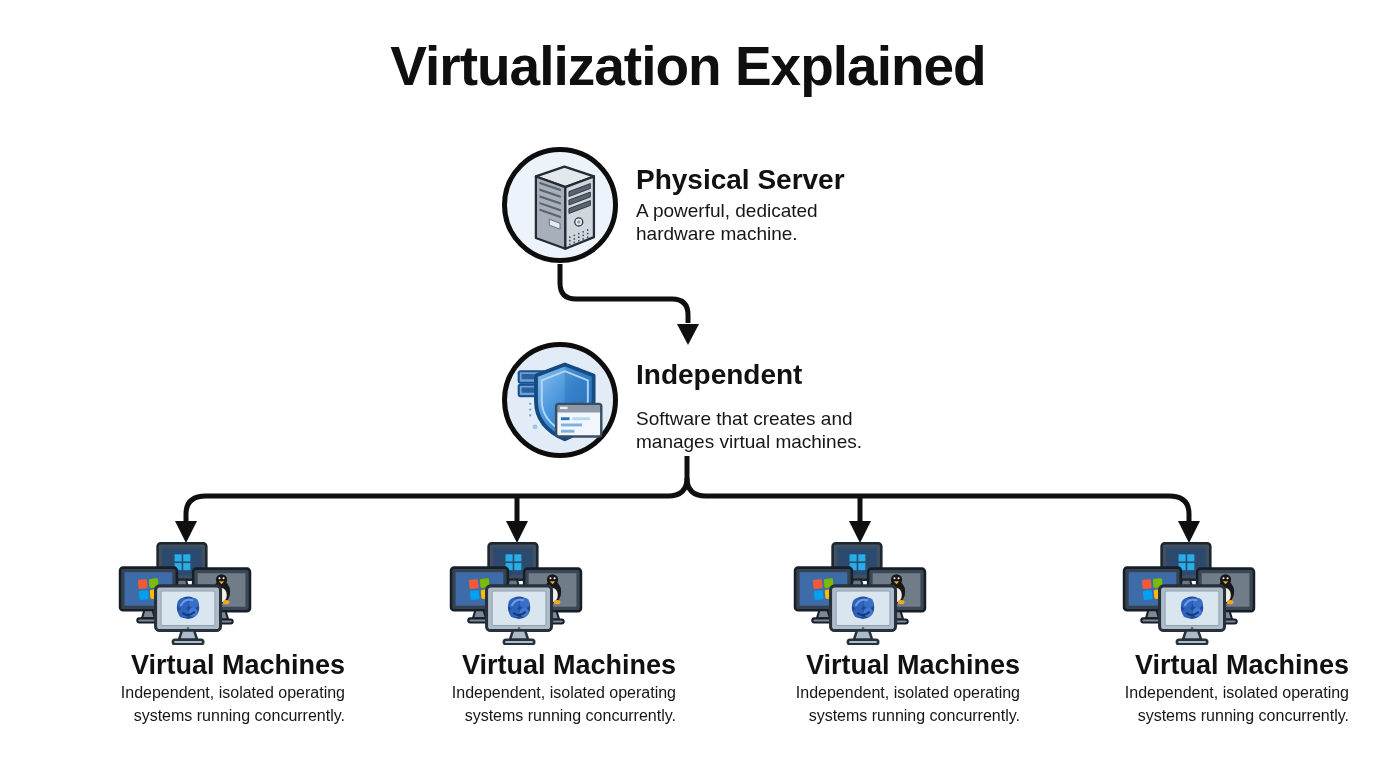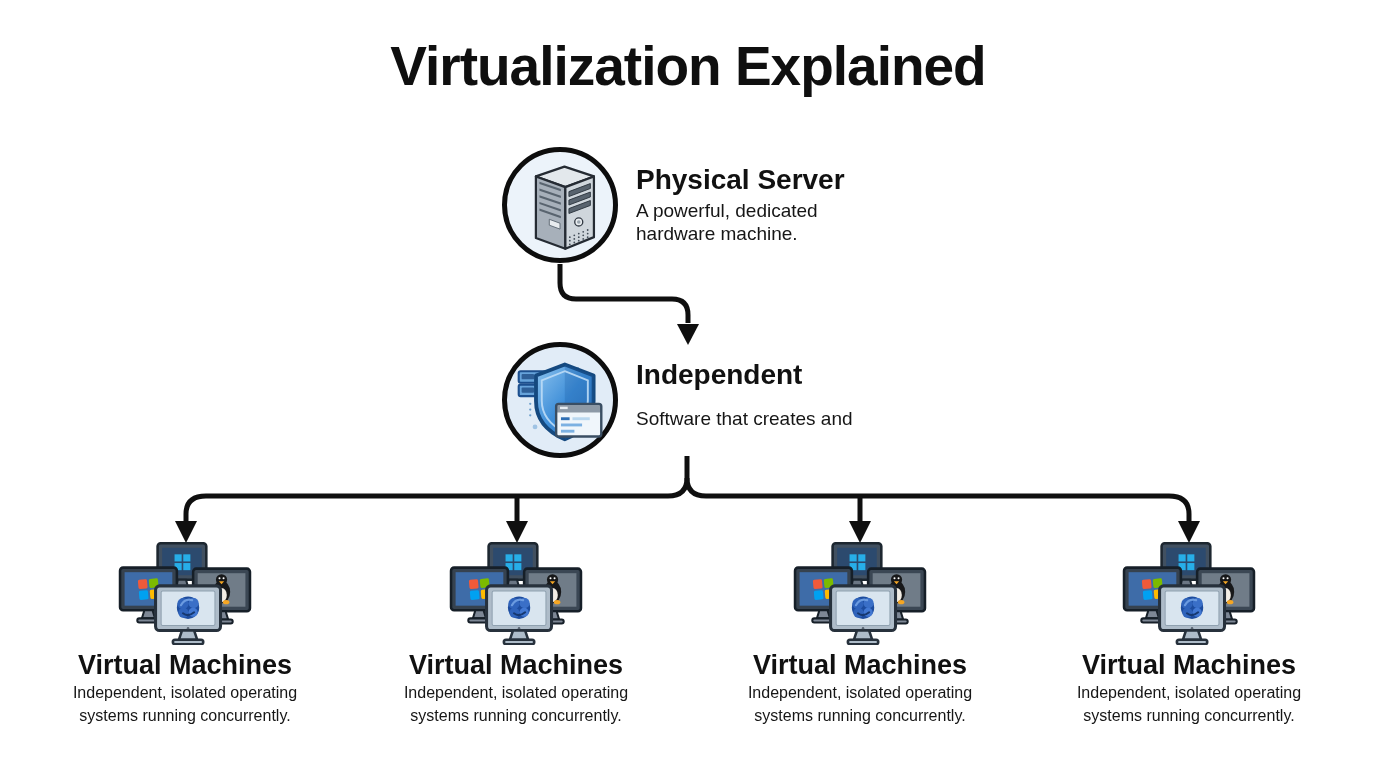--- a/index.html
+++ b/index.html
@@ -14,21 +14,21 @@
     font-size:55px;font-weight:bold;letter-spacing:-1px;color:#0f0f0f;
   }
   .badge{
     width:116px;height:116px;border-radius:50%;border:5px solid #0d0d0d;
     box-sizing:border-box;display:flex;align-items:center;justify-content:center;
   }
   .badge.server-bg{background:#ecf3fa;}
   .badge.hyper-bg{background:#e1ecf7;}
   .node-heading{font-size:28px;font-weight:bold;line-height:33px;color:#111;}
   .node-desc{font-size:19px;line-height:23px;color:#161616;}
-  .vm-col{width:320px;text-align:center;}
+  .vm-col{width:320px;text-align:right;}
   .vm-icon{display:block;margin:0 auto;}
   .vm-heading{font-size:27px;font-weight:bold;line-height:32px;margin-top:4px;color:#111;}
   .vm-desc{font-size:16px;line-height:23px;color:#161616;}
   svg{display:block;}
   #connector-overlay{left:0;top:0;pointer-events:none;}
 </style>
 </head>
 <body>
 
 <div id="canvas">
@@ -202,20 +202,21 @@
   </div>
 
   <div class="abs badge hyper-bg" style="left:502px;top:342px;">
     <svg width="96" height="96">
       <use href="#sym-hyper" width="96" height="96"></use>
     </svg>
   </div>
   <div class="abs node-heading" style="left:636px;top:358px;">Independent</div>
   <div class="abs node-desc" style="left:636px;top:407px;">
     <div>Software that creates and</div>
+    <div>manages virtual machines.</div>
   </div>
 
   <div class="abs vm-col" style="left:25px;top:541px;">
     <svg class="vm-icon" width="134" height="104">
       <use href="#sym-vms" width="134" height="104"></use>
     </svg>
     <div class="vm-heading">Virtual Machines</div>
     <div class="vm-desc">
       <div>Independent, isolated operating</div>
       <div>systems running concurrently.</div>

